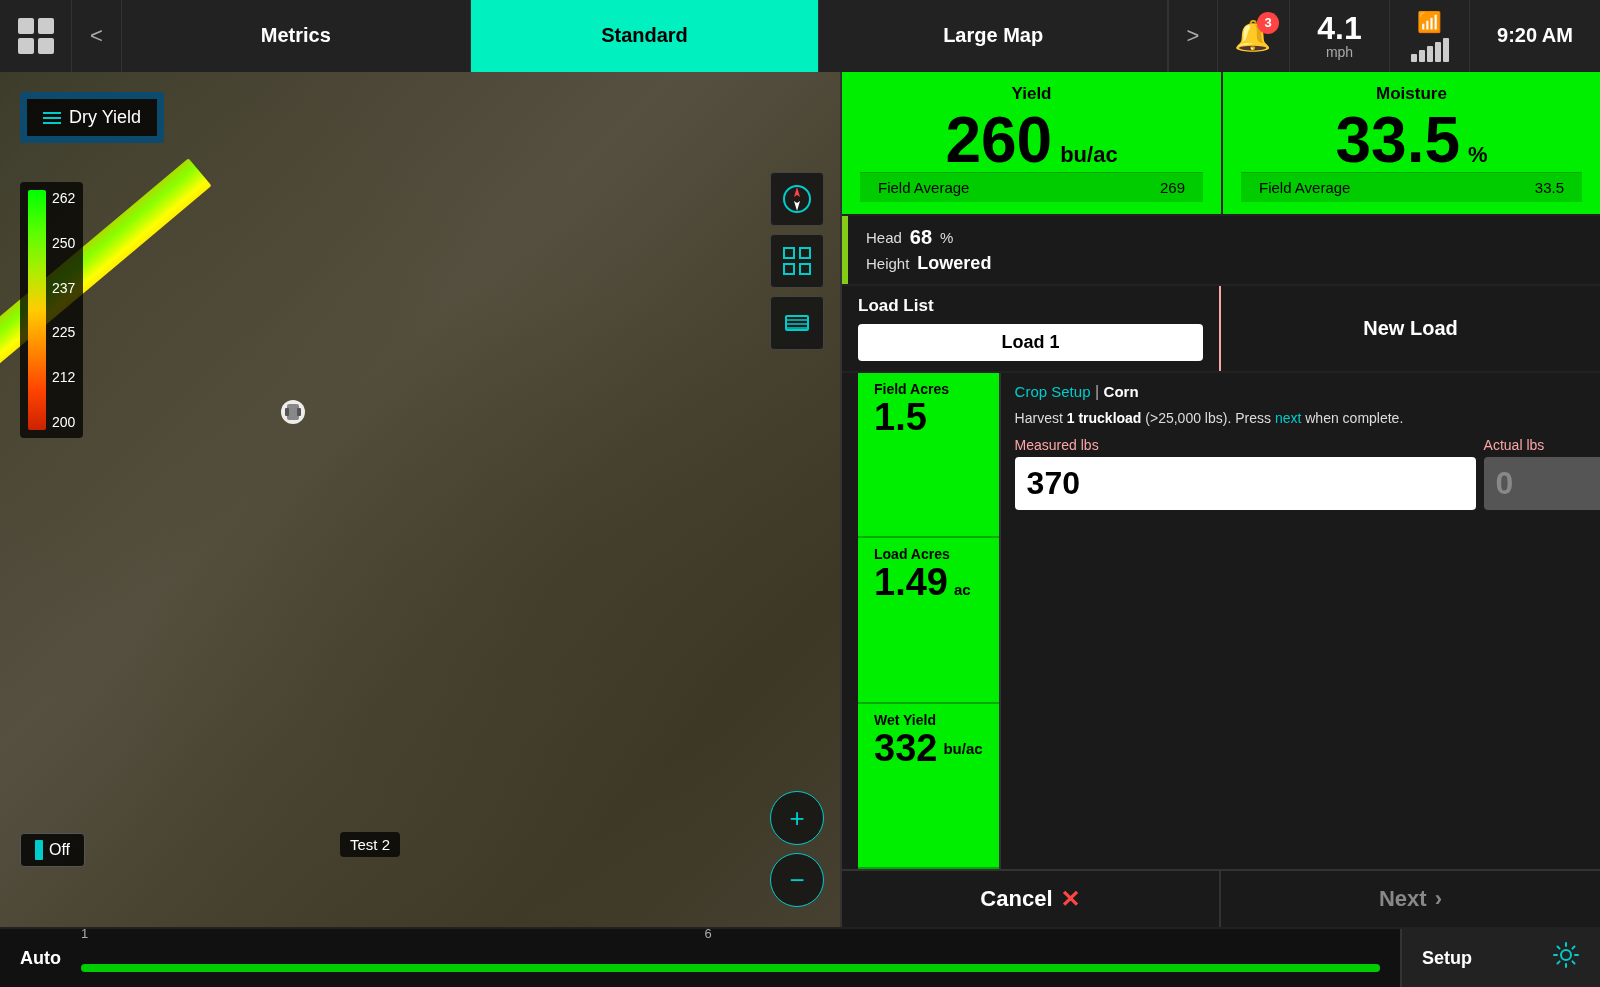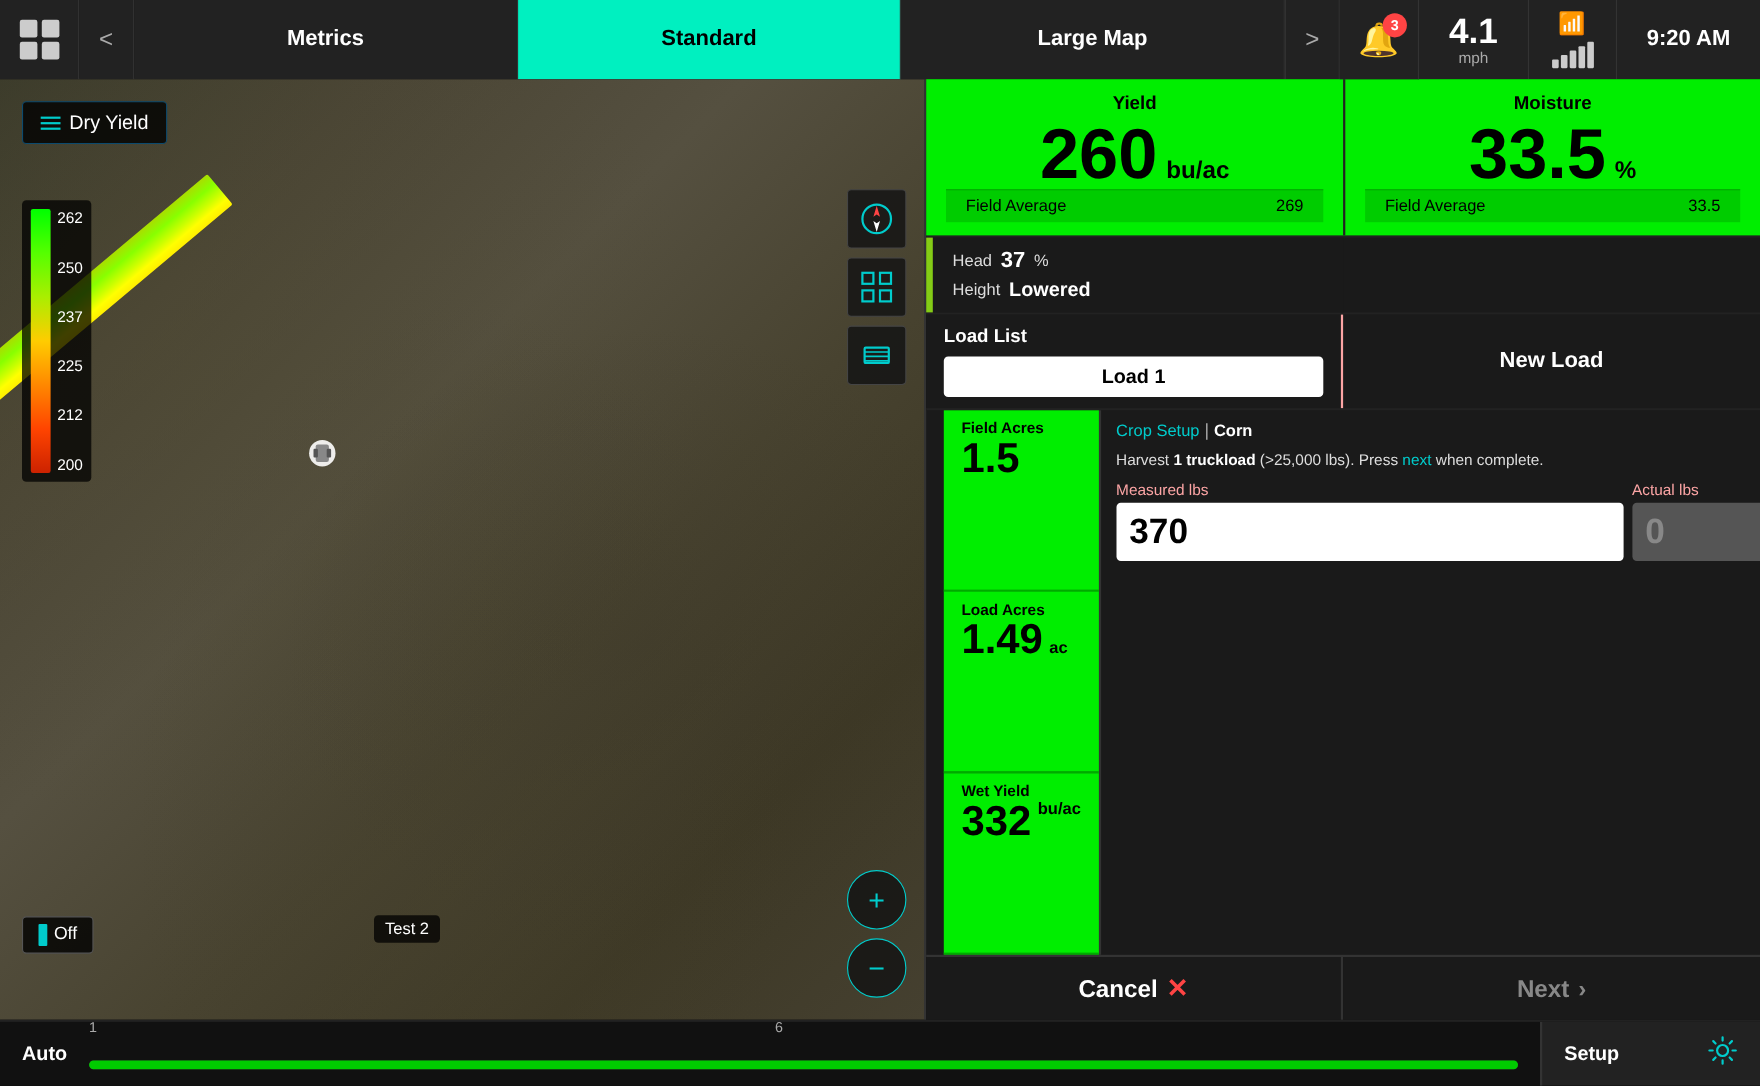--- a/index.html
+++ b/index.html
@@ -33,21 +33,21 @@
     
     .map-area { flex:1; position:relative; overflow:hidden; }
     .map-bg { width:100%; height:100%; background: linear-gradient(135deg, #3a3a2a 0%, #4a4535 20%, #555040 40%, #484330 60%, #3d3825 80%, #454030 100%); }
     
     .map-overlay { position:absolute; top:0; left:0; width:100%; height:100%;
       background-image: radial-gradient(ellipse at 20% 30%, rgba(80,75,50,0.4) 0%, transparent 50%),
         radial-gradient(ellipse at 70% 60%, rgba(60,55,40,0.3) 0%, transparent 40%),
         radial-gradient(ellipse at 50% 80%, rgba(70,65,45,0.4) 0%, transparent 50%); }
 
     
-    .dry-yield-label { position:absolute; top:20px; left:20px; background:rgba(0,0,0,0.8); border:1px solid #0c4a6e; padding:8px 16px; border-radius:4px; font-size:18px; display:flex; align-items:center; gap:8px; }
+    .dry-yield-label { position:absolute; top:20px; left:20px; background:rgba(0,0,0,0.8); border:7px solid #0c4a6e; padding:8px 16px; border-radius:4px; font-size:18px; display:flex; align-items:center; gap:8px; }
     .menu-lines { display:flex; flex-direction:column; gap:3px; }
     .menu-line { width:18px; height:2px; background:#00cccc; }
 
     
     .legend { position:absolute; left:20px; top:110px; background:rgba(0,0,0,0.75); border-radius:4px; padding:8px; display:flex; gap:6px; }
     .legend-bar { width:18px; height:240px; background: linear-gradient(to top, #cc2200, #ff4400, #ff8800, #ffcc00, #aaee00, #55ff00, #00ff00); border-radius:2px; }
     .legend-labels { display:flex; flex-direction:column; justify-content:space-between; height:240px; font-size:14px; }
 
     
     .off-btn { position:absolute; left:20px; bottom:60px; background:rgba(0,0,0,0.8); border:1px solid #555; padding:6px 14px; border-radius:4px; font-size:16px; display:flex; align-items:center; gap:6px; cursor:pointer; }
@@ -289,21 +289,21 @@
           <span>33.5</span>
         </div>
       </div>
     </div>
 
     <div class="hybrid-row">
       <div class="head-cell">
         <div style="display:flex;flex-direction:column;gap:4px;">
           <div style="display:flex;align-items:center;gap:8px;">
             <span class="head-label">Head</span>
-            <span class="head-number">37</span>
+            <span class="head-number">68</span>
             <span class="head-pct">%</span>
           </div>
           <div style="display:flex;align-items:center;gap:8px;">
             <span class="head-label">Height</span>
             <span class="head-status">Lowered</span>
           </div>
         </div>
       </div>
     </div>
 
@@ -324,21 +324,21 @@
         </div>
         <div class="field-row">
           <div class="field-row-label">Load Acres</div>
           <div style="display:flex;align-items:baseline;gap:6px;">
             <div class="field-row-value">1.49</div>
             <div class="field-row-unit">ac</div>
           </div>
         </div>
         <div class="field-row">
           <div class="field-row-label">Wet Yield</div>
-          <div style="display:flex;align-items:flex-start;gap:6px;">
+          <div style="display:flex;align-items:center;gap:6px;">
             <div class="field-row-value">332</div>
             <div class="field-row-unit">bu/ac</div>
           </div>
         </div>
       </div>
 
       <div class="crop-setup-area">
         <div>
           <span class="crop-setup-title">Crop Setup</span>
           <span style="color:#aaa;"> | </span>

